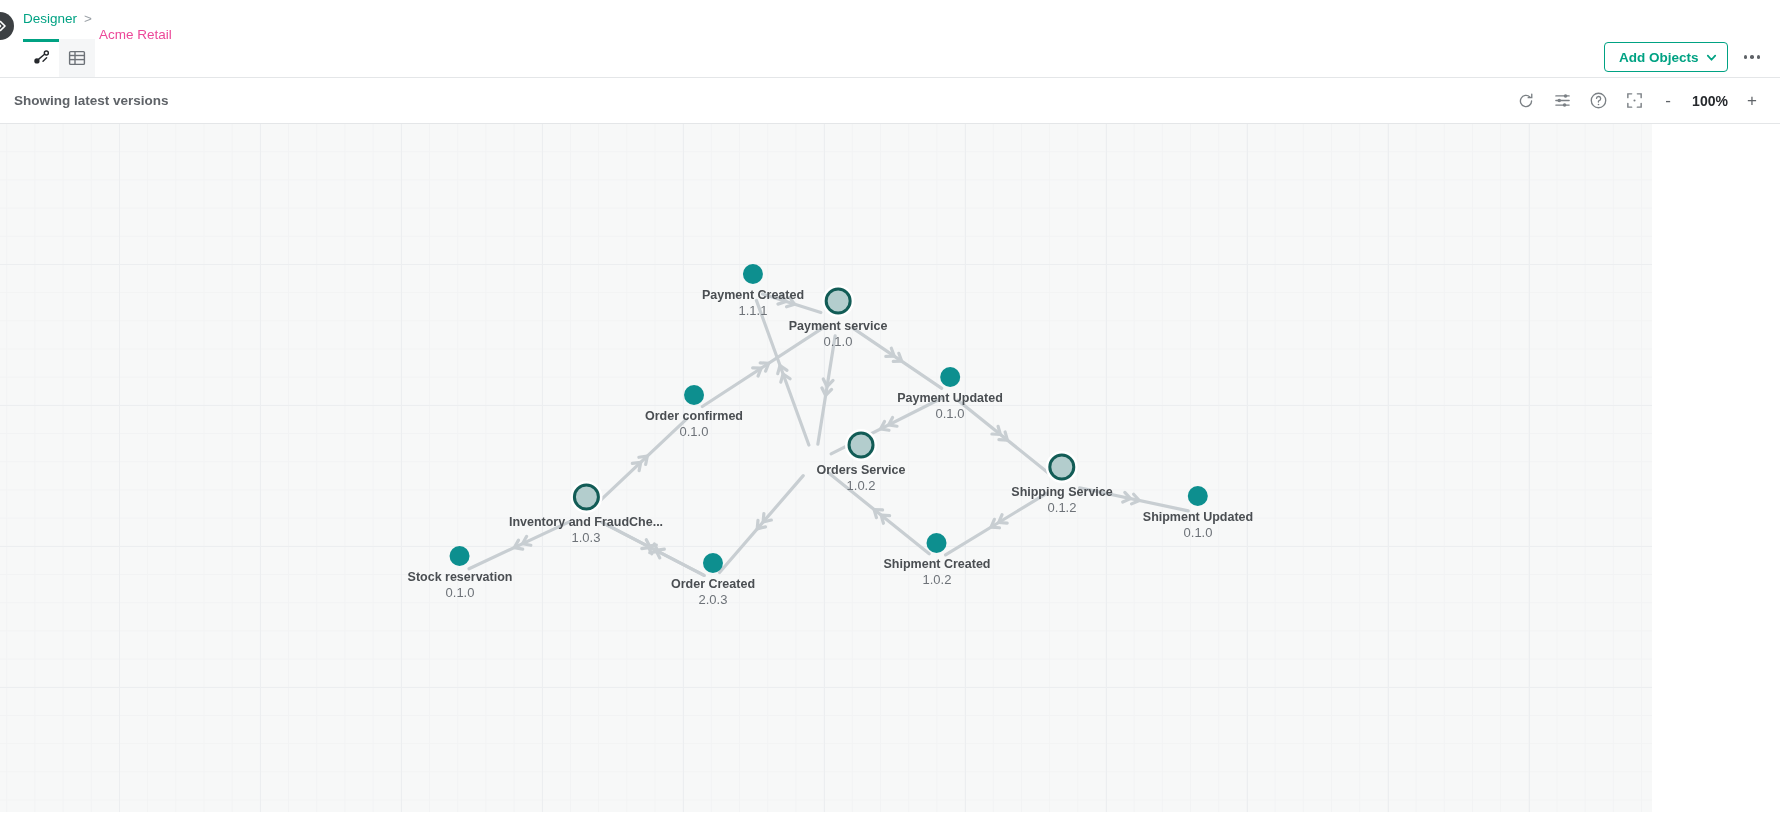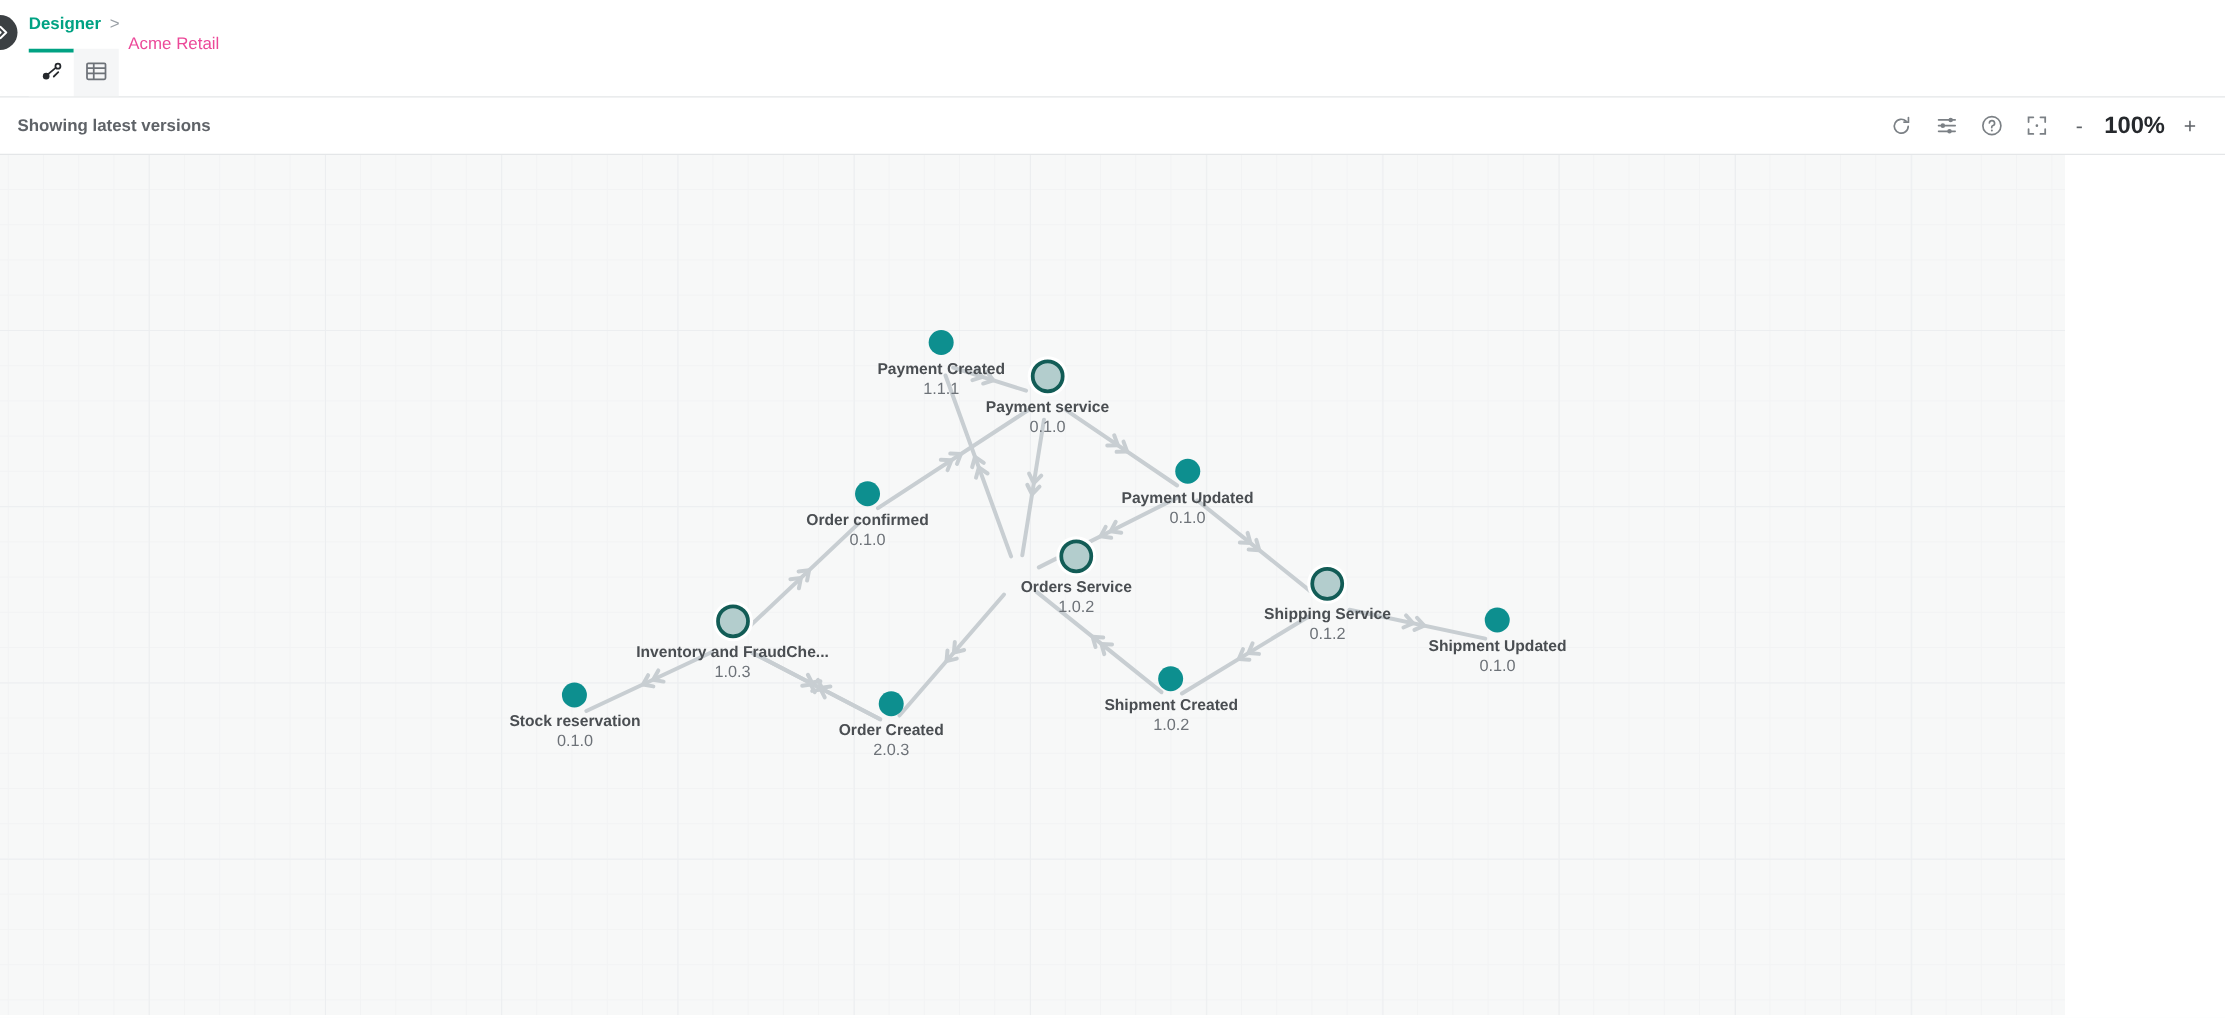--- a/index.html
+++ b/index.html
@@ -15,21 +15,21 @@
   
   .breadcrumb-bar {
     height: 36px;
     display: flex;
     align-items: center;
     padding-left: 23px;
     font-size: 13.5px;
   }
   .crumb-link {
     color: #00a283;
-    font-weight: bold;
+    font-weight: normal;
     cursor: pointer;
   }
   .crumb-sep { color: #9aa0a6; margin: 0 7px; font-weight: normal; }
   .crumb-current { color: #ec4899; margin-top: 32px; }
 
   
   .sidebar-handle {
     position: absolute;
     left: -14px;
     top: 12px;
@@ -170,21 +170,21 @@
     width: 28px; height: 28px;
     display: flex; align-items: center; justify-content: center;
     color: #7b8085; cursor: pointer;
   }
   .zoom-minus, .zoom-plus {
     width: 24px; height: 26px;
     display: flex; align-items: center; justify-content: center;
     color: #5f6368; font-size: 17px; cursor: pointer; user-select: none;
   }
   .zoom-level {
-    font-size: 19px; font-weight: bold; color: #26292d;
+    font-size: 14px; font-weight: bold; color: #26292d;
     min-width: 44px; text-align: center; cursor: pointer;
   }
 
   
   .canvas {
     position: relative;
     width: 1652px;
     height: 688px;
     background-color: #f7f8f8;
     background-image:
@@ -268,20 +268,35 @@
         <svg width="18" height="18" viewBox="0 0 18 18" fill="none" stroke="#6d7278" stroke-width="1.4">
           <rect x="1.6" y="2.6" width="14.8" height="12.8" rx="1"></rect>
           <line x1="1.6" y1="6.5" x2="16.4" y2="6.5"></line>
           <line x1="1.6" y1="10.6" x2="16.4" y2="10.6"></line>
           <line x1="7.0" y1="2.6" x2="7.0" y2="15.4"></line>
         </svg>
       </span>
     </div>
   </div>
 
+  <div class="header-right">
+    <div class="add-objects-btn">
+      <span>Add Objects</span>
+      <span class="caret">
+        <svg width="13" height="13" viewBox="0 0 14 14" fill="none" stroke="#00a283" stroke-width="1.9" stroke-linecap="round" stroke-linejoin="round">
+          <polyline points="3,5 7,9.4 11,5"></polyline>
+        </svg>
+      </span>
+    </div>
+    <div class="kebab">
+        <i></i>
+        <i></i>
+        <i></i>
+      </div>
+  </div>
 </div>
 
 <div class="toolbar-row">
   <div class="showing-versions">Showing latest versions</div>
 
   <div class="toolbar-right">
     <div class="tb-icon">
       <svg width="18" height="18" viewBox="0 0 20 20" fill="none" stroke="#7b8085" stroke-width="1.5" stroke-linecap="round">
         <path d="M16.2 10a6.2 6.2 0 1 1-1.9-4.5"></path>
         <polyline points="16.4,2.3 16.4,6.3 12.4,6.3"></polyline>

